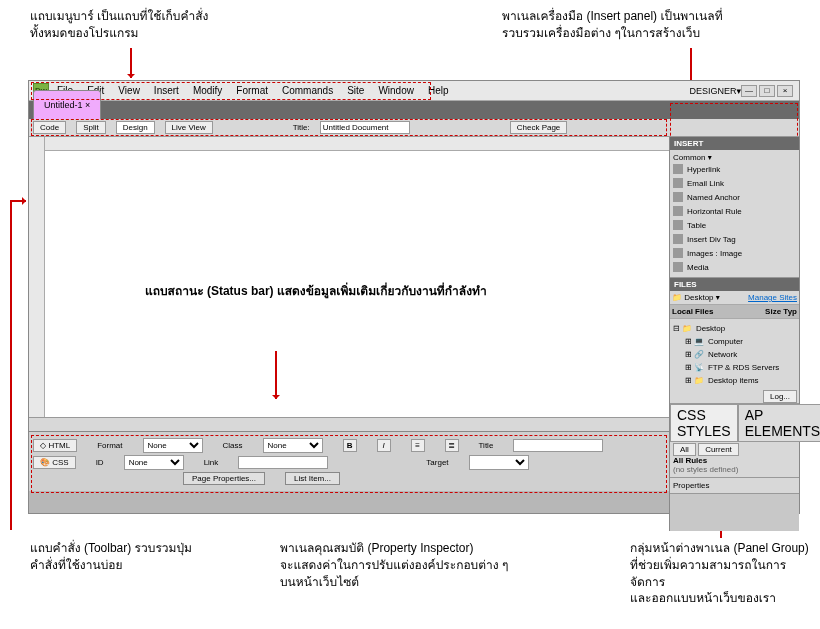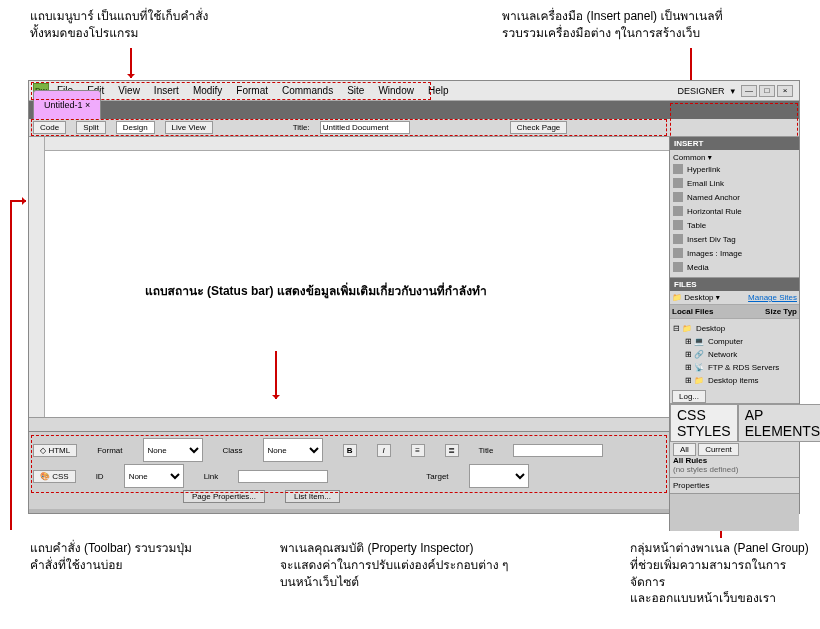--- a/index.html
+++ b/index.html
@@ -9,39 +9,39 @@
 .arrow-v::after{content:'';position:absolute;left:-3px;border:4px solid transparent}
 .arrow-down::after{bottom:-4px;border-top-color:#c00}
 .arrow-up::after{top:-4px;border-bottom-color:#c00}
 .arrow-h{position:absolute;height:2px;background:#c00}
 .arrow-h::after{content:'';position:absolute;top:-3px;border:4px solid transparent}
 .arrow-right::after{right:-4px;border-left-color:#c00}
 .app{position:absolute;left:28px;top:80px;width:772px;height:434px;background:#b7b7b7;border:1px solid #888}
 .menubar{height:20px;background:#e8e8e8;border-bottom:1px solid #aaa;display:flex;align-items:center;padding:0 4px;gap:2px}
 .dw-icon{width:16px;height:16px;background:#7cb342;border:1px solid #5a8a30;display:flex;align-items:center;justify-content:center;font-size:8px;font-weight:bold;color:#2d5016}
 .menu-item{padding:2px 6px;font-size:10px;cursor:default}
-.titlebar-right{position:absolute;right:0;top:0;height:20px;display:flex;align-items:center;gap:6px;padding-right:6px;font-size:9px}
+.titlebar-right{position:absolute;right:0;top:0;height:20px;display:flex;align-items:center;padding-right:6px;font-size:9px}
 .win-btns{display:flex;gap:2px}
 .win-btn{width:16px;height:12px;background:#ddd;border:1px solid #999;font-size:8px;text-align:center;line-height:10px}
 .tabbar{height:18px;background:#6a6a6a;display:flex;align-items:flex-end;padding-left:4px}
 .tab{background:#f0abfc;padding:9px 10px;font-size:9px;border:1px solid #888;border-bottom:none;border-radius:3px 3px 0 0}
 .toolbar{height:18px;background:#d8d8d8;border-bottom:1px solid #999;display:flex;align-items:center;gap:10px;padding:0 4px;font-size:9px}
 .tb-btn{padding:1px 6px;border:1px solid #999;background:#eee;font-size:8px}
 .tb-btn.active{background:#fff}
 .tb-input{width:90px;height:13px;font-size:8px;border:1px solid #999;padding:0 2px}
 .doc-area{position:relative;height:280px;background:#fff;display:flex}
 .ruler-v{width:16px;background:#e8e8e8;border-right:1px solid #aaa}
 .doc-content{flex:1;background:#fff;position:relative}
 .ruler-h{height:14px;background:#e8e8e8;border-bottom:1px solid #aaa}
 .doc-body{position:relative;padding:60px 100px;font-size:12px;font-weight:bold}
 .status{height:14px;background:#d8d8d8;border-top:1px solid #999;font-size:8px;padding:1px 4px}
 .prop-insp{background:#d0d0d0;border-top:1px solid #888;padding:4px;font-size:9px}
 .prop-row{display:flex;align-items:center;gap:20px;margin:2px 0}
 .prop-lbl{font-size:8px}
-.prop-sel{width:60px;height:24px;font-size:8px;border:1px solid #999;background:#fff}
+.prop-sel{width:60px;height:15px;font-size:8px;border:1px solid #999;background:#fff}
 .prop-inp{width:90px;height:13px;font-size:8px;border:1px solid #999;background:#fff}
 .prop-btn{padding:1px 8px;font-size:8px;border:1px solid #888;background:#e0e0e0}
 .fmt-btn{width:14px;height:13px;border:1px solid #999;background:#eee;font-size:8px;text-align:center;line-height:11px}
 .right-panels{position:absolute;right:0;top:20px;width:130px;height:394px;background:#c8c8c8;border-left:1px solid #888;display:flex;flex-direction:column}
 .panel{border-bottom:1px solid #999;background:#d8d8d8}
 .panel-hdr{background:#6a6a6a;color:#fff;font-size:8px;padding:2px 4px;font-weight:bold}
 .panel-body{padding:3px;font-size:8px}
 .panel-item{padding:2px 0;display:flex;align-items:center;gap:4px}
 .mini-icon{width:10px;height:10px;background:#999;display:inline-block}
 .files-hdr{display:flex;justify-content:space-between;padding:2px;font-size:8px;border-bottom:1px solid #aaa}
@@ -181,21 +181,21 @@
           <span>Local Files</span>
           <span><span>Size</span> <span>Typ</span></span>
         </div>
         <div class="panel-body">
           <div class="panel-item">⊟ 📁 <span>Desktop</span></div>
           <div class="panel-item" style="padding-left:12px">⊞ 💻 <span>Computer</span></div>
           <div class="panel-item" style="padding-left:12px">⊞ 🔗 <span>Network</span></div>
           <div class="panel-item" style="padding-left:12px">⊞ 📡 <span>FTP &amp; RDS Servers</span></div>
           <div class="panel-item" style="padding-left:12px">⊞ 📁 <span>Desktop items</span></div>
         </div>
-        <div style="text-align:left;padding:2px;font-size:8px"><span class="tb-btn">Log...</span></div>
+        <div style="text-align:right;padding:2px;font-size:8px"><span class="tb-btn">Log...</span></div>
       </div>
       <div class="panel">
         <div class="css-tabs">
           <div class="css-tab active">CSS STYLES</div>
           <div class="css-tab">AP ELEMENTS</div>
         </div>
         <div class="panel-body">
           <span class="tb-btn">All</span>
           <span class="tb-btn">Current</span>
           <div style="font-weight:bold;margin-top:2px">All Rules</div>

